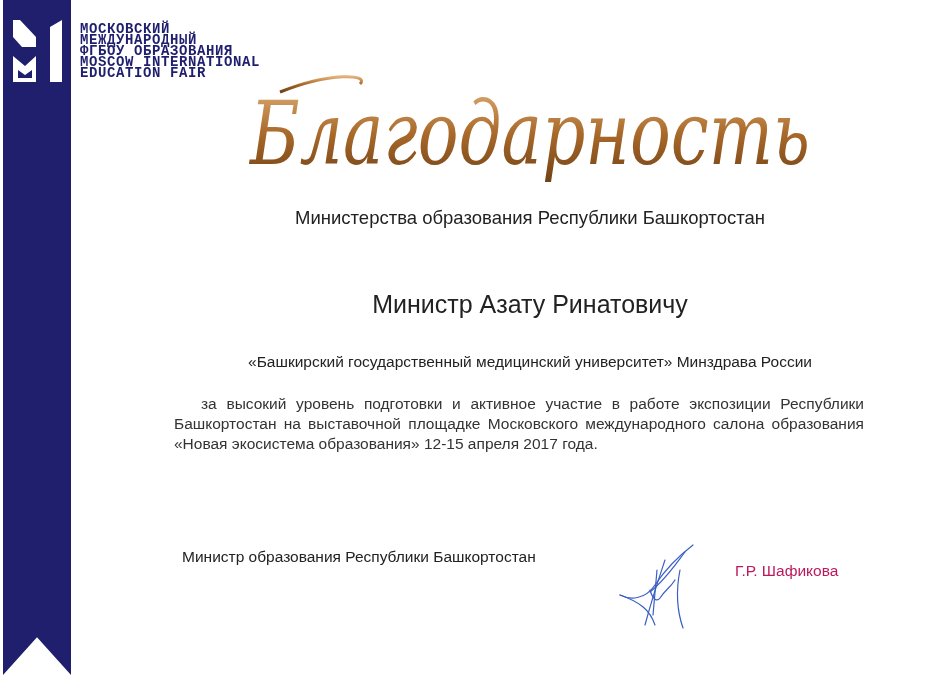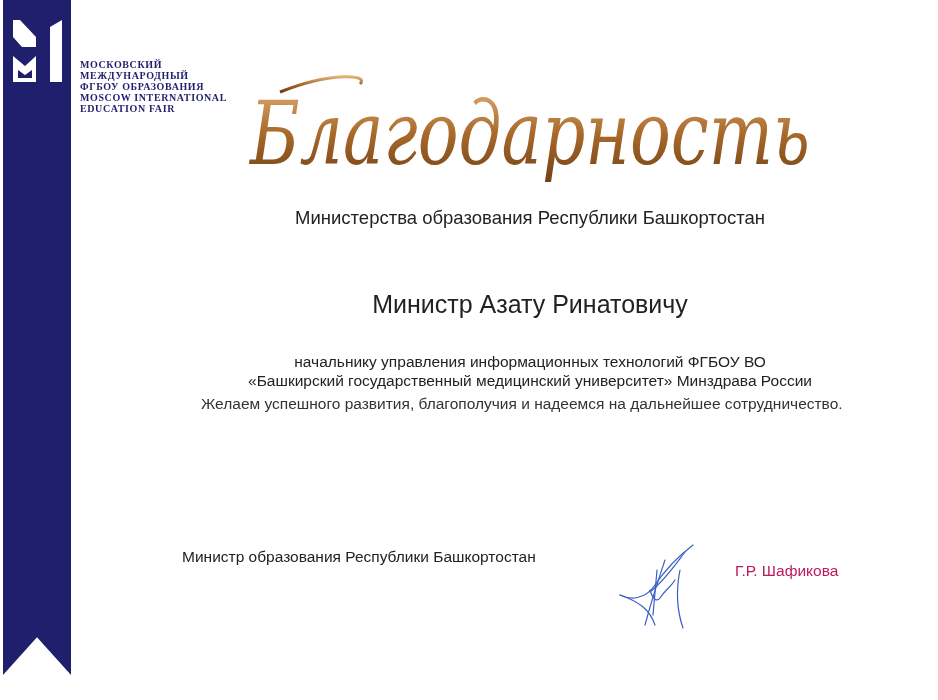--- a/index.html
+++ b/index.html
@@ -10,24 +10,23 @@
       color: #1a1a1a;
     }
     .ribbon {
       position: absolute; left: 3px; top: 0; width: 68px; height: 675px;
       background: #1f1f6e;
       clip-path: polygon(0 0, 100% 0, 100% 100%, 50% 94.4%, 0 100%);
     }
     .logo-svg { position: absolute; left: 0; top: 0; }
     .fair-name {
       position: absolute; left: 80px; top: 24px;
-      font-family: Liberation Serif, serif; font-weight: bold;
-      font-size: 10px; line-height: 11px; letter-spacing: 0.6px;
+      font-family: Liberation Mono, monospace; font-weight: bold;
+      font-size: 14px; line-height: 11px; letter-spacing: 0.6px;
       color: #1f1f6e;
-      margin-top: 35px;
     }
     .fair-name div { white-space: nowrap; }
     .title {
       position: absolute; left: 240px; top: 62px; width: 580px; height: 130px;
     }
     .title svg { width: 100%; height: 100%; }
     .center { position: absolute; left: 170px; width: 720px; text-align: center; white-space: nowrap; margin-top: 8px; }
     .issuer { top: 199px; font-size: 18.5px; color: #222; }
     .recipient { top: 282px; font-size: 25px; color: #222; }
     .position { top: 344px; font-size: 15.5px; line-height: 19px; color: #222; }
@@ -70,26 +69,25 @@
       </linearGradient>
     </defs>
     <path d="M40,30 C90,10 130,12 120,22" stroke="url(#gold)" stroke-width="3" fill="none"></path>
     <text x="290" y="102" text-anchor="middle" font-family="DejaVu Serif, serif" font-style="italic" font-size="88" fill="url(#gold)" textLength="560" lengthAdjust="spacingAndGlyphs">Благодарность</text>
   </svg>
 </div>
 
 <div class="center issuer">Министерства образования Республики Башкортостан</div>
 <div class="center recipient">Министр Азату Ринатовичу</div>
 <div class="center position">
-  <div>начальнику управления информационных технологий ФГБОУ ВО</div>
   <div>«Башкирский государственный медицинский университет» Минздрава России</div>
 </div>
 
 <div class="body-text">
-  <p>Желаем успешного развития, благополучия и надеемся на дальнейшее сотрудничество.</p>
+  <p>за высокий уровень подготовки и активное участие в работе экспозиции Республики Башкортостан на выставочной площадке Московского международного салона образования «Новая экосистема образования» 12-15 апреля 2017 года.</p>
 </div>
 
 <div class="sig-title">Министр образования Республики Башкортостан</div>
 <svg class="signature" viewBox="0 0 100 95">
   <g fill="none" stroke="#3a5fc4" stroke-width="1.2" stroke-linecap="round">
     <path d="M88,5 C75,15 60,30 50,45 C40,60 25,60 15,55"></path>
     <path d="M15,55 C35,62 45,70 50,85"></path>
     <path d="M60,20 C55,35 48,55 40,85"></path>
     <path d="M45,50 C48,60 52,62 55,58 C60,50 65,48 70,40"></path>
     <path d="M75,30 C72,45 70,65 78,88"></path>

